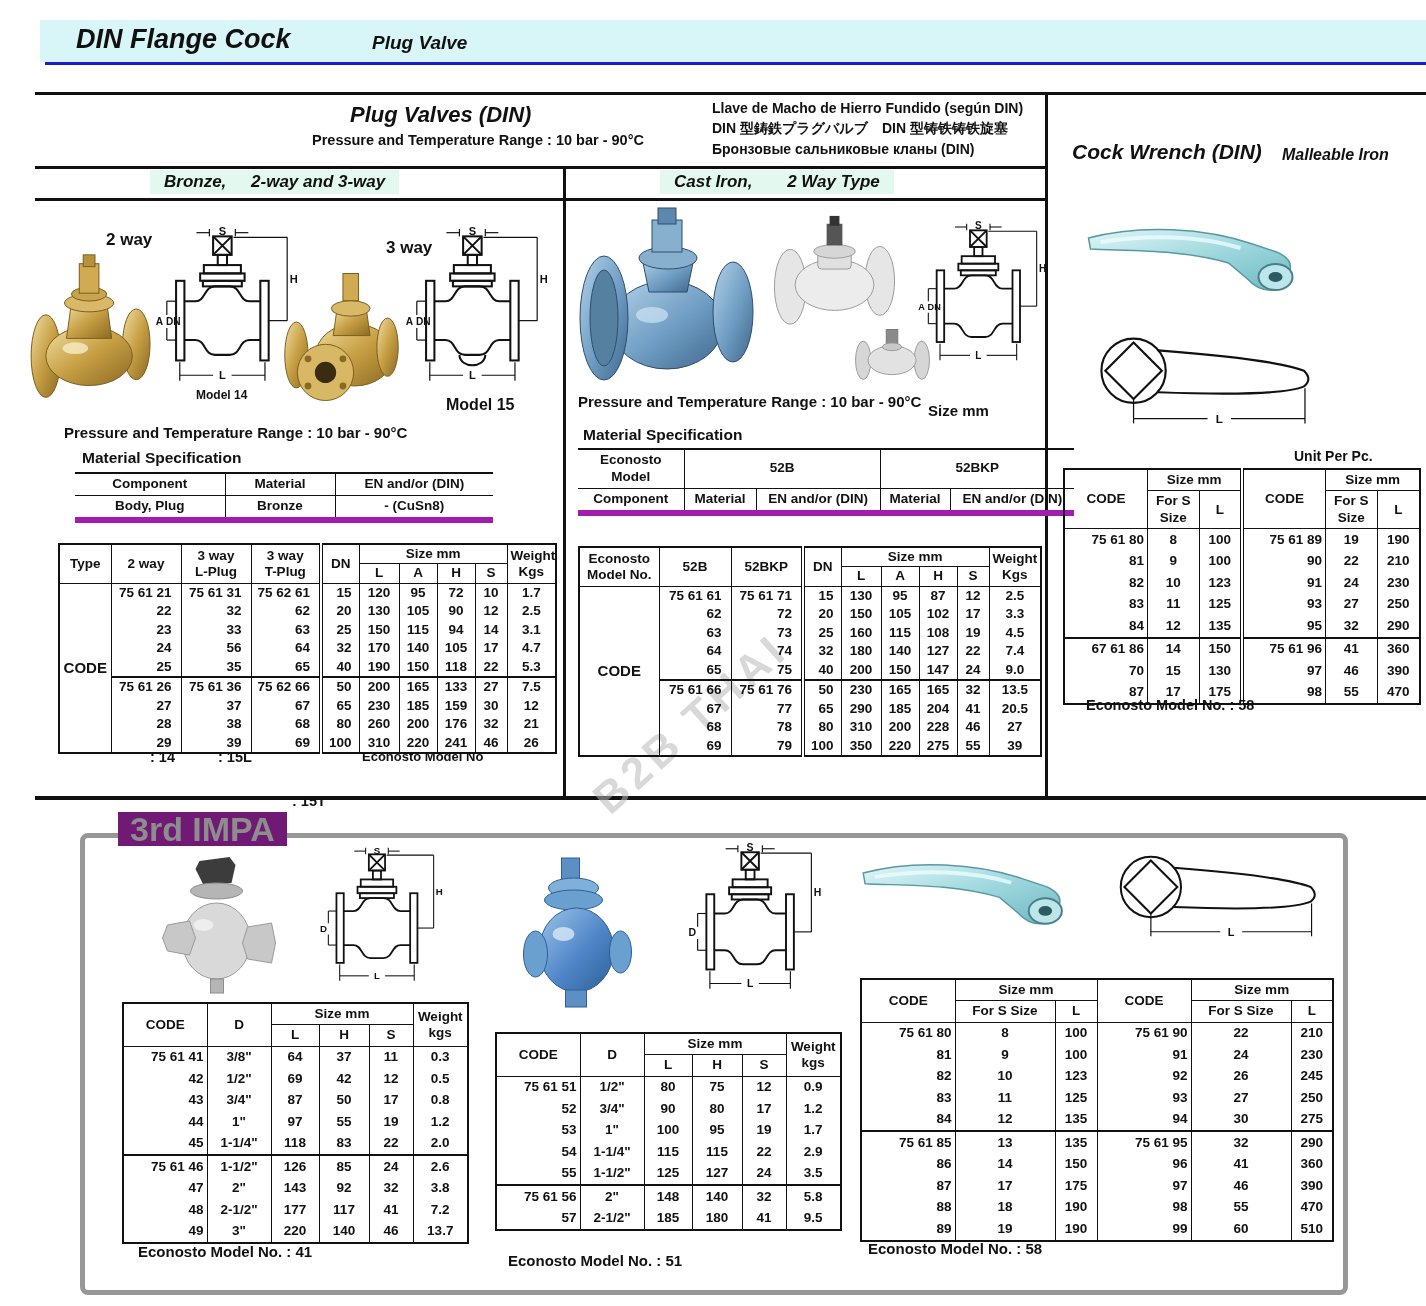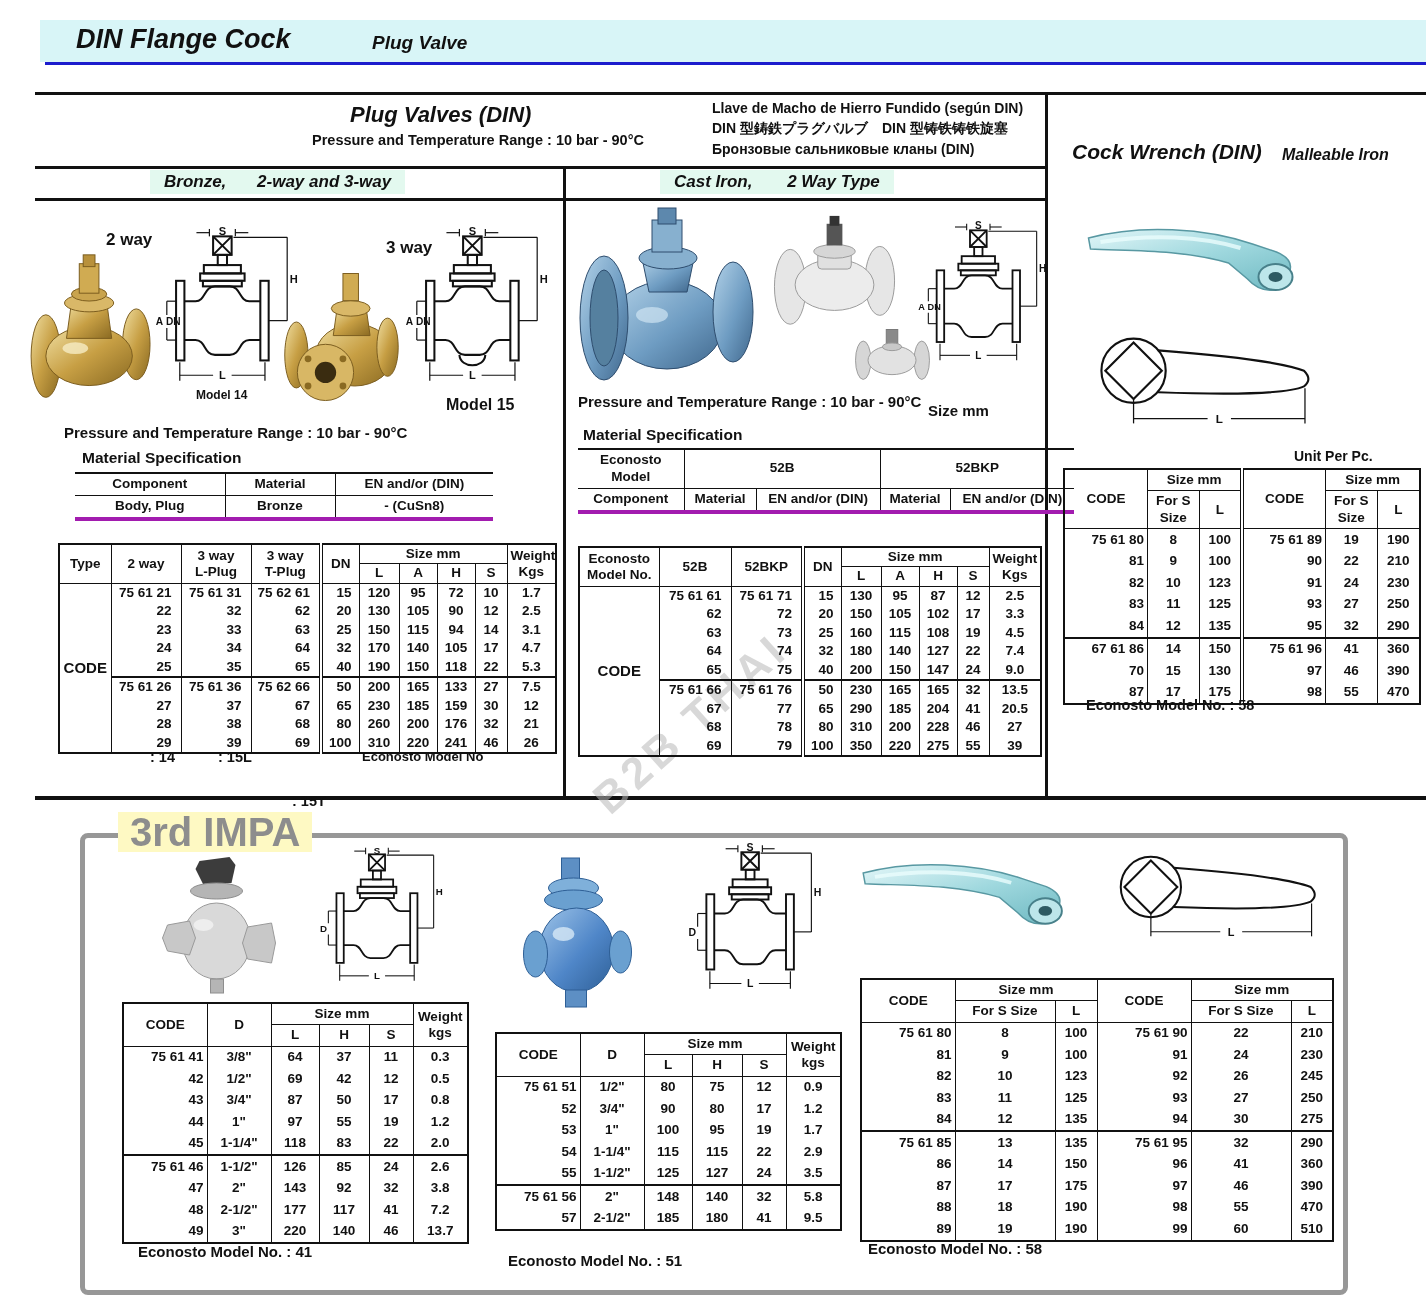--- a/index.html
+++ b/index.html
@@ -27,30 +27,30 @@
   .t tr.gsep td{border-top:2.2px solid #111;}
   .t td.cr{text-align:right;padding-right:9px;}
   .t td.dn{border-left:4px double #111;text-align:right;padding-right:7px;}
   .t td.crd{border-left:4px double #111;text-align:right;padding-right:9px;}
   .t th.dbl{border-left:4px double #111;}
   .t td.side{font-size:15px;border-top:none;}
   .t.tall td{padding:2.5px 3px;}
   .t.tall th{padding:2px 3px;}
 
   
-  table.m{border-collapse:collapse;border-top:2px solid #111;border-bottom:4px solid #a21caf;table-layout:fixed;}
+  table.m{border-collapse:collapse;border-top:2px solid #111;border-bottom:6px solid #a21caf;table-layout:fixed;}
   .m td{border-left:1.6px solid #111;padding:2px 6px;text-align:center;font-weight:bold;font-size:13.5px;line-height:1.25;}
   .m td:first-child{border-left:none;}
   .m tr+tr td{border-top:1.6px solid #111;}
 
   .wm{color:#b9b9b9;opacity:.55;font-size:44px;font-weight:bold;letter-spacing:5px;
       transform:rotate(-42deg);transform-origin:0 50%;}
 
   .impa-box{border:5px solid #979797;border-radius:8px;}
-  .impa-label{color:#8d8d8d;font-size:40px;font-weight:bold;background:#fef9c3;padding:0 12px;line-height:1;}
+  .impa-label{color:#8d8d8d;font-size:34px;font-weight:bold;background:#701a75;padding:0 12px;line-height:1;}
 
   svg{display:block;}
 </style>
 </head>
 <body>
 
 <div class="page">
 
   <div class="abs band" style="left:40px;top:20px;width:1386px;height:42px;"></div>
   <div class="abs b i" style="left:76px;top:24px;font-size:27px;">DIN Flange Cock</div>
@@ -65,21 +65,21 @@
   <div class="abs hline" style="left:35px;top:198px;width:1010px;height:2.5px;"></div>
 
   <div class="abs b i" style="left:350px;top:102px;font-size:22px;">Plug Valves (DIN)</div>
   <div class="abs b" style="left:312px;top:132px;font-size:14.5px;">Pressure and Temperature Range : 10 bar - 90°C</div>
   <div class="abs b" style="left:712px;top:100px;font-size:14px;">Llave de Macho de Hierro Fundido (según DIN)</div>
   <div class="abs b" style="left:712px;top:120px;font-size:14px;">DIN 型鋳鉄プラグバルブ　DIN 型铸铁铸铁旋塞</div>
   <div class="abs b" style="left:712px;top:141px;font-size:14px;">Бронзовые сальниковые кланы (DIN)</div>
 
   <div class="abs b i hl" style="left:150px;top:170px;font-size:17px;">
     <span>Bronze,</span>
-    <span style="margin-left:26px;font-style:italic;">2-way and 3-way</span>
+    <span style="margin-left:20px;font-style:italic;">2-way and 3-way</span>
   </div>
   <div class="abs b i hl" style="left:660px;top:170px;font-size:17px;">
     <span>Cast Iron,</span>
     <span style="margin-left:30px;">2 Way Type</span>
   </div>
 
   <div class="abs b" style="left:106px;top:230px;font-size:17px;">2 way</div>
   <div class="abs" style="left:26px;top:246px;width:138px;height:172px;">
     <svg viewBox="0 0 140 175" width="138" height="172">
       <defs>
@@ -289,21 +289,21 @@
           <td class="cr">63</td>
           <td class="dn">25</td>
           <td class="num">150</td>
           <td class="num">115</td>
           <td class="num">94</td>
           <td class="num">14</td>
           <td class="num">3.1</td>
         </tr>
         <tr>
           <td class="cr">24</td>
-          <td class="cr">34</td>
+          <td class="cr">56</td>
           <td class="cr">64</td>
           <td class="dn">32</td>
           <td class="num">170</td>
           <td class="num">140</td>
           <td class="num">105</td>
           <td class="num">17</td>
           <td class="num">4.7</td>
         </tr>
         <tr>
           <td class="cr">25</td>

